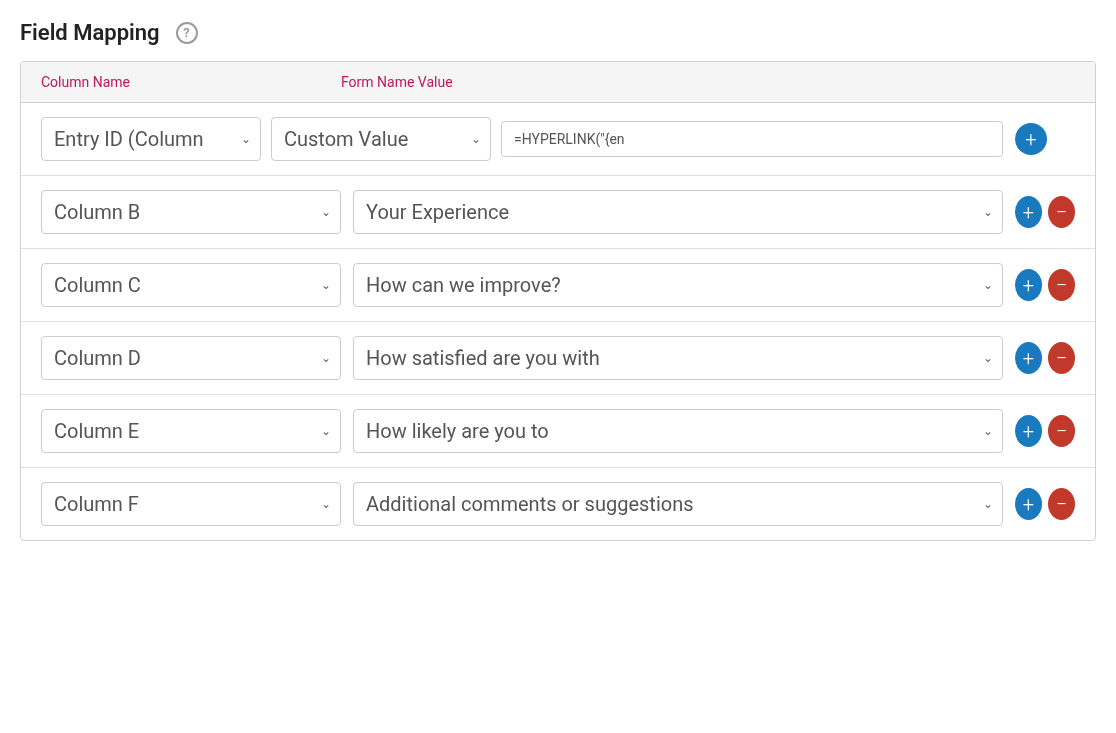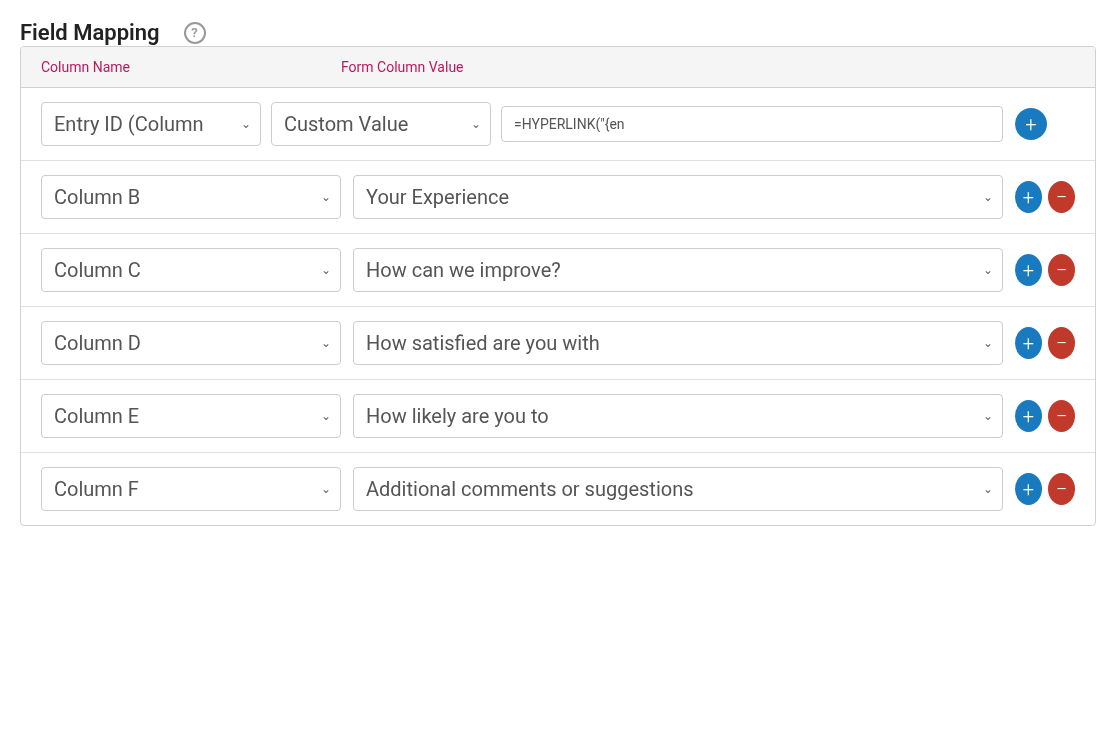--- a/index.html
+++ b/index.html
@@ -11,22 +11,22 @@
 
     body {
       background: #fff;
       padding: 20px;
       color: #333;
     }
 
     .page-header {
       display: flex;
       align-items: center;
-      gap: 24px;
-      margin-bottom: 1px;
+      gap: 16px;
+      margin-bottom: 16px;
     }
 
     .page-title {
       font-size: 22px;
       font-weight: 600;
       color: #222;
     }
 
     .help-icon {
       display: inline-flex;
@@ -189,21 +189,21 @@
 
 <div class="page-header">
   <h1 class="page-title">Field Mapping</h1>
   <span class="help-icon">?</span>
 </div>
 
 <div class="table-container">
 
   <div class="table-header">
     <div class="table-header-cell">Column Name</div>
-    <div class="table-header-cell">Form Column Value</div>
+    <div class="table-header-cell">Form Name Value</div>
     <div class="table-header-cell"></div>
   </div>
 
   <div class="first-row-wrapper">
     <div class="first-row-inner">
       <div class="first-row-col1 select-wrapper">
         <select class="select-field">
           <option>Entry ID (Column</option>
         </select>
         <span class="select-arrow">⌄</span>

